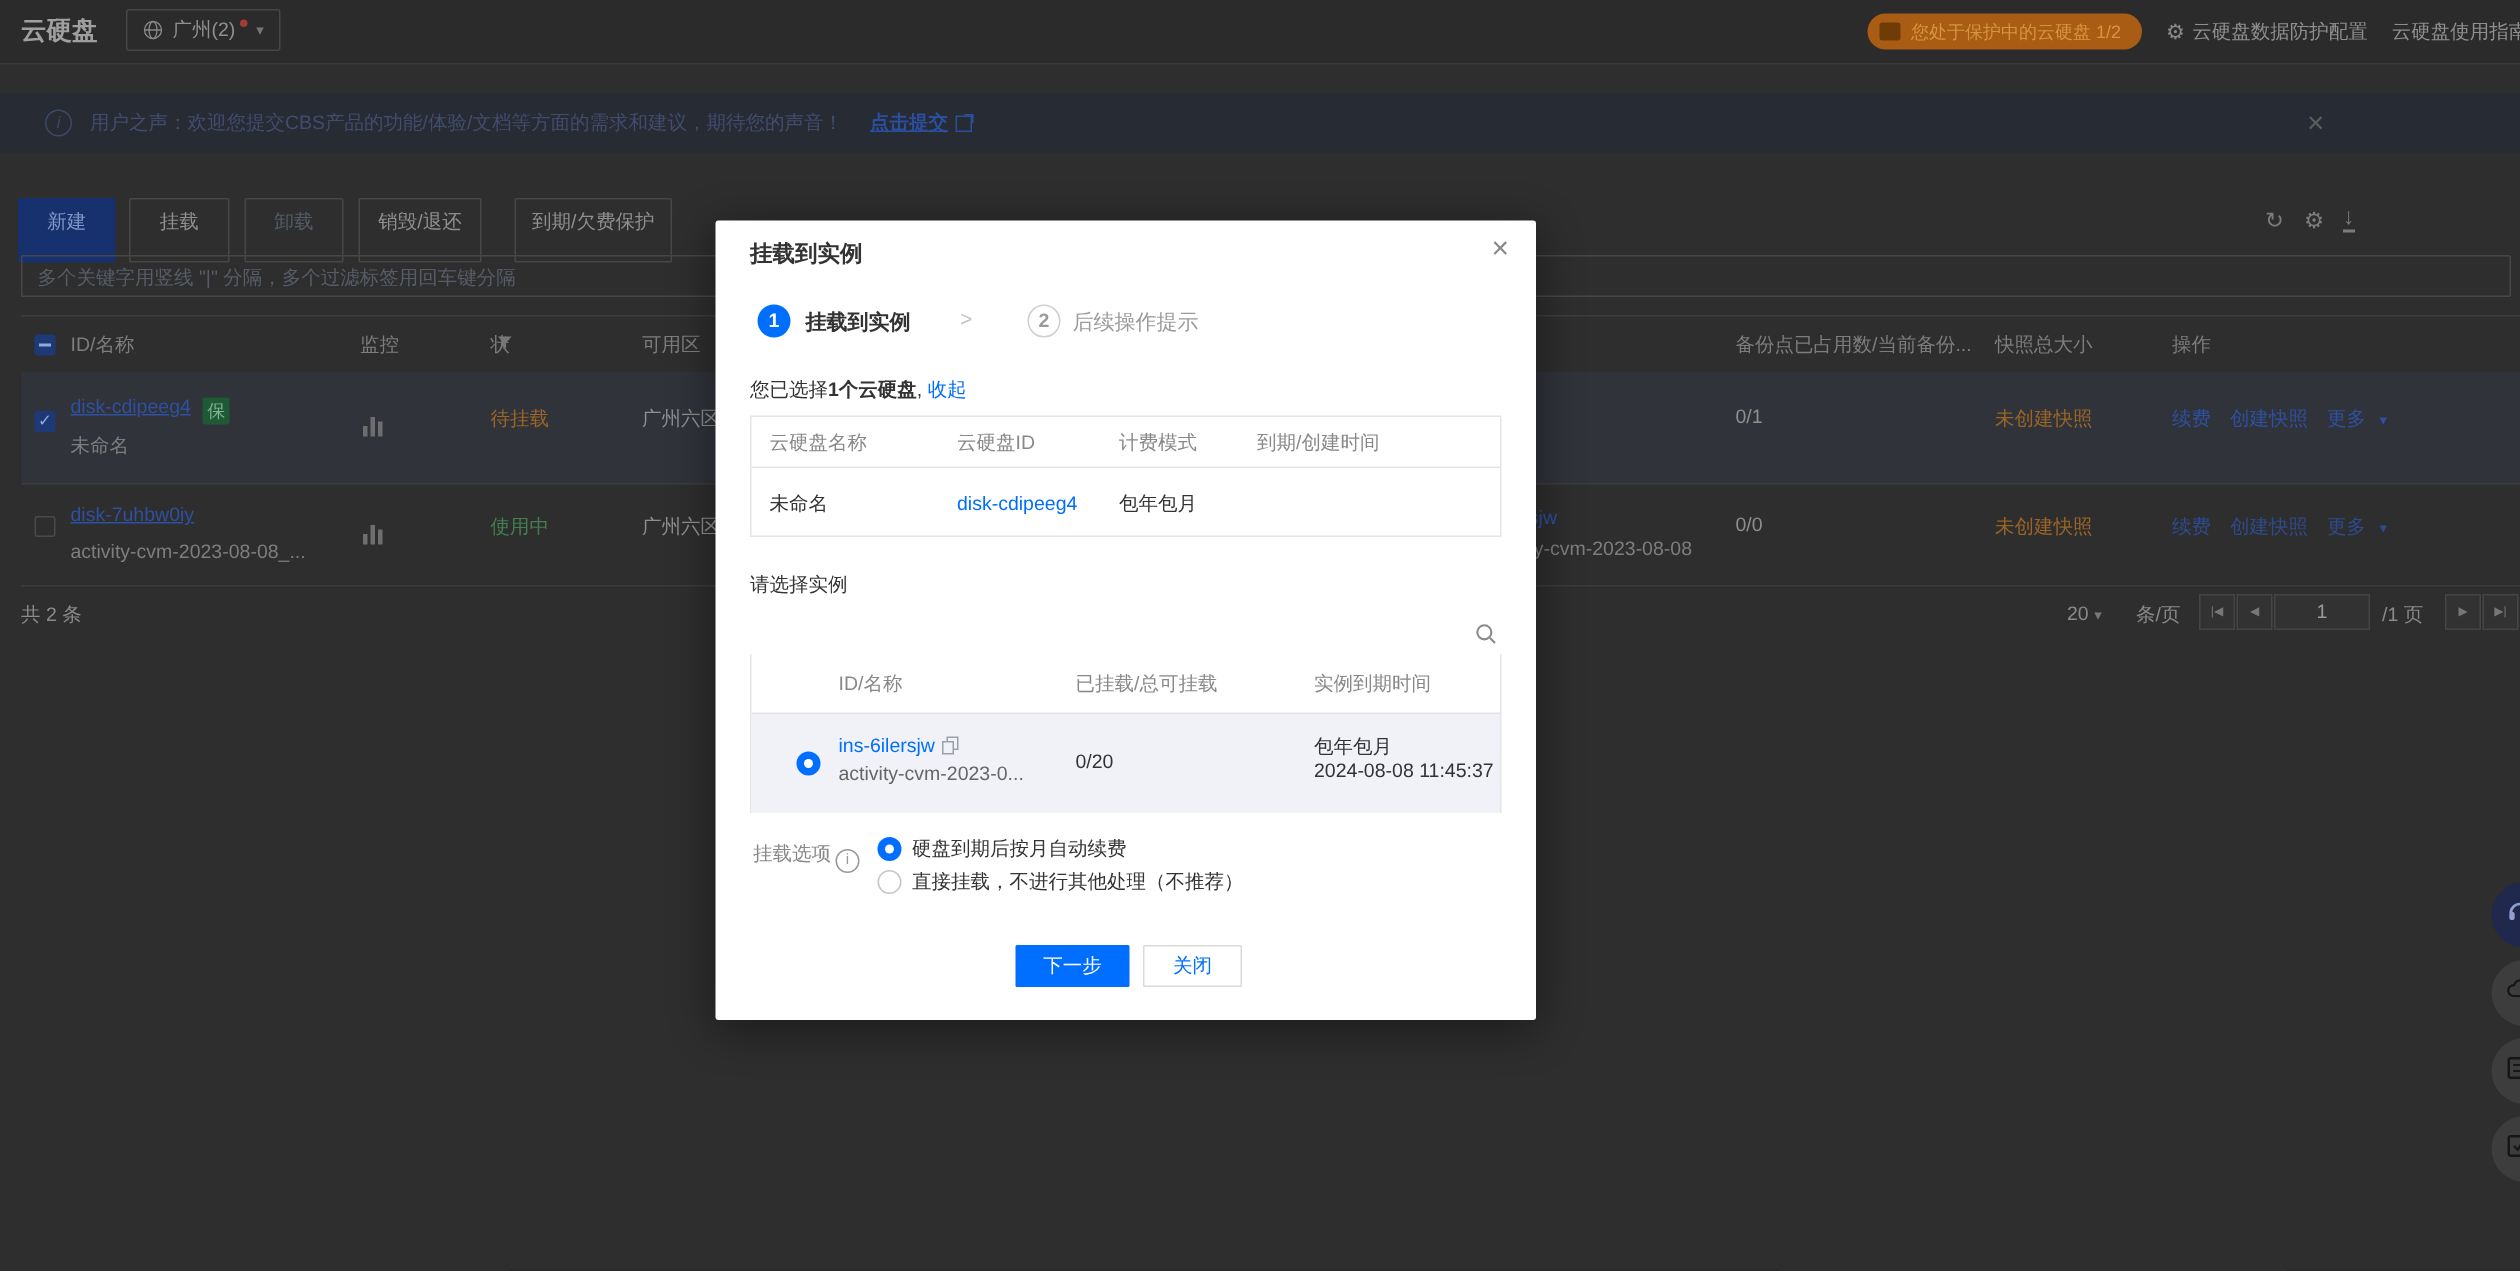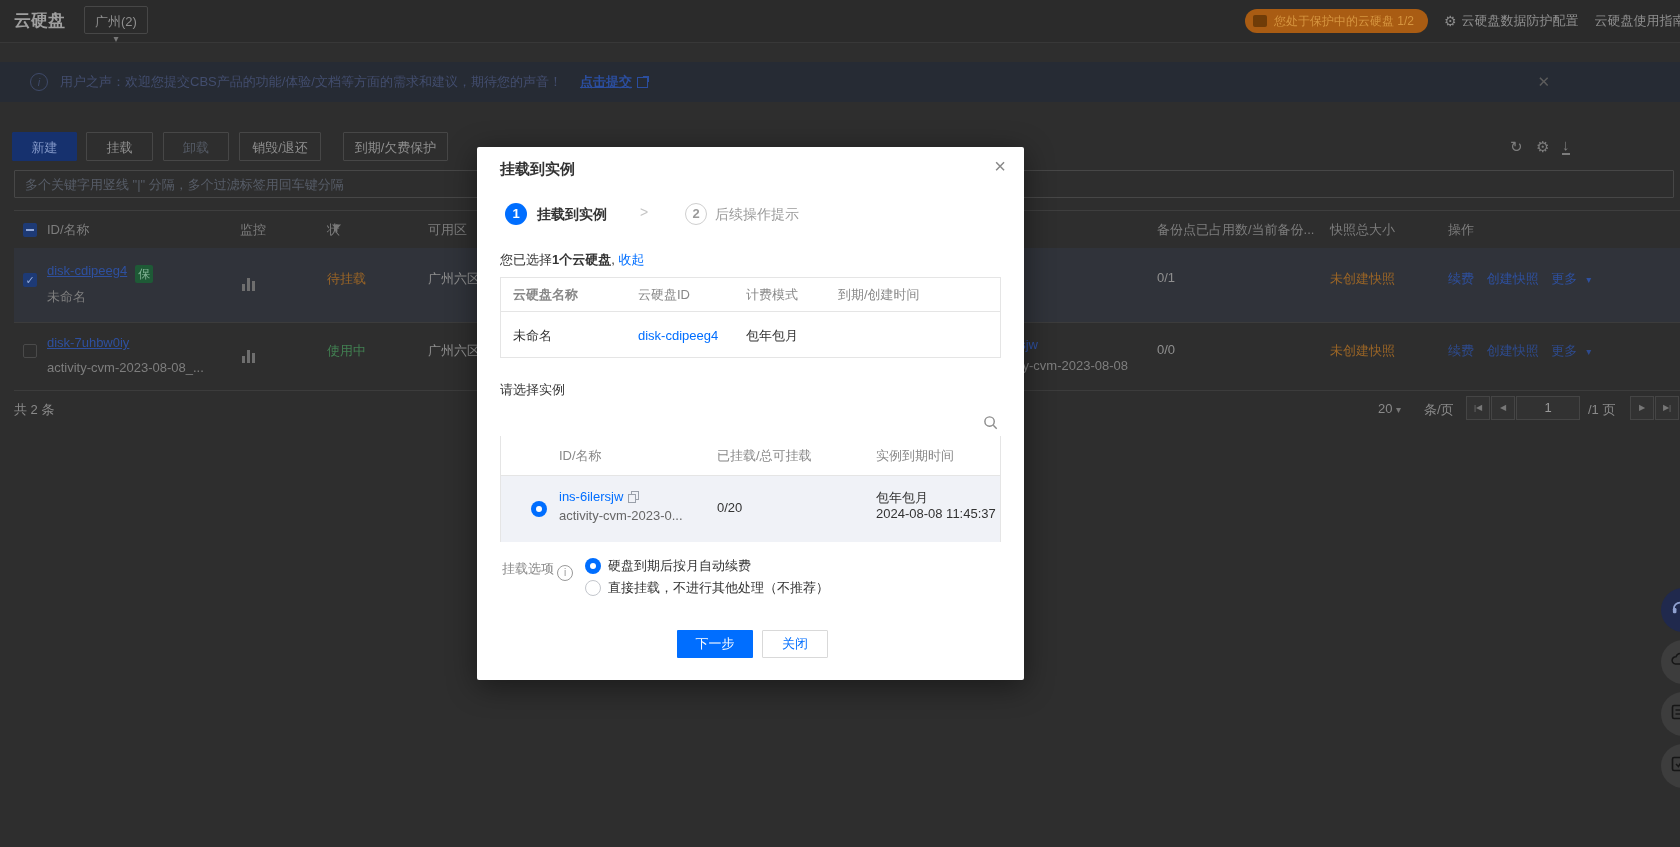--- a/index.html
+++ b/index.html
@@ -4,42 +4,42 @@
 <style>
   html,body{margin:0;padding:0;background:#222;}
   .screen{position:relative;width:1680px;height:847px;background:#2e2e2e;overflow:hidden;
           font-family:"Liberation Sans",sans-serif;font-size:13px;-webkit-font-smoothing:antialiased;}
   .abs{position:absolute;}
 
   
   .topbar{position:absolute;left:0;top:0;right:0;height:42px;background:#2b2b2b;border-bottom:1px solid #383838;}
   .page-title{position:absolute;left:14px;top:9px;font-size:17px;font-weight:bold;color:#9f9f9f;}
   .region{position:absolute;left:84px;top:6px;height:26px;border:1px solid #474747;border-radius:2px;
-          display:flex;align-items:center;gap:6px;padding:0 10px;color:#8f8f8f;flex-direction:column;}
+          display:flex;align-items:center;gap:6px;padding:0 10px;color:#8f8f8f;}
   .red-dot{width:5px;height:5px;border-radius:50%;background:#a33c34;margin:-10px 0 0 -3px;}
   .caret{color:#777;font-size:10px;}
   .top-right{position:absolute;top:9px;left:1245px;display:flex;align-items:center;gap:16px;white-space:nowrap;}
   .protect-pill{display:flex;align-items:center;gap:7px;height:24px;padding:0 14px 0 8px;border-radius:12px;
           background:#a95c13;color:#d6953f;font-size:12px;}
   .pill-ico{width:14px;height:12px;background:#6f3c08;border-radius:2px;}
   .top-link{color:#8f8f8f;display:flex;align-items:center;gap:5px;}
   .gear{color:#8a8a8a;font-size:14px;}
   .extbox{width:9px;height:9px;border:1px solid #8a8a8a;position:relative;display:inline-block;}
   .extbox::after{content:"";position:absolute;right:-2px;top:-2px;width:5px;height:5px;border-top:1px solid #8a8a8a;border-right:1px solid #8a8a8a;}
 
   .banner{position:absolute;left:0;top:62px;right:0;height:40px;background:#262b34;display:flex;align-items:center;}
   .info-i{width:16px;height:16px;border:1px solid #3f4a6a;border-radius:50%;color:#3f4a6a;
           font-size:11px;line-height:16px;text-align:center;font-style:italic;margin:0 12px 0 30px;flex:none;}
   .banner-text{color:#424d6e;}
   .banner-link{color:#2b4e9f;font-weight:bold;margin-left:18px;}
   .banner .extbox{border-color:#2b4e9f;margin-left:5px;}
   .banner .extbox::after{border-color:#2b4e9f;}
   .banner-close{position:absolute;right:130px;color:#5c5c5c;font-size:15px;}
 
-  .tbtn{position:absolute;top:132px;height:29px;line-height:29px;text-align:center;border:1px solid #474747;
+  .tbtn{position:absolute;top:132px;height:43px;line-height:29px;text-align:center;border:1px solid #474747;
         border-radius:1px;color:#8f8f8f;box-sizing:border-box;}
   .tbtn.primary{background:#16316e;border-color:#16316e;color:#8297c7;}
   .tbtn.disabled{color:#555b66;}
   .tool-ico{position:absolute;top:138px;color:#7c7c7c;font-size:15px;}
   .dl{border-bottom:2px solid #7c7c7c;line-height:13px;height:15px;}
 
   .bg-search{position:absolute;left:14px;top:170px;right:6px;height:28px;border:1px solid #474747;border-radius:1px;
         background:transparent;box-sizing:border-box;color:#575d68;padding:0 10px;font-size:13px;font-family:"Liberation Sans",sans-serif;outline:none;}
   .bg-search::placeholder{color:#575d68;opacity:1;}
 
@@ -289,21 +289,21 @@
     <div class="step-arrow" style="left:163px;">&gt;</div>
     <div class="step-c step-off" style="left:208px;">2</div>
     <div class="step-lab off" style="left:238px;">后续操作提示</div>
 
     <div class="m-summary">
       <span>您已选择</span><b>1个云硬盘</b><span>, </span><a class="m-link" href="#">收起</a>
     </div>
 
     <div class="mtable t1">
       <div class="th">
-        <span style="left:12px;font-weight:bold;">云硬盘名称</span>
+        <span style="left:12px;">云硬盘名称</span>
         <span style="left:137px;text-align:right;">云硬盘ID</span>
         <span style="left:245px;">计费模式</span>
         <span style="left:337px;">到期/创建时间</span>
       </div>
       <div class="tr">
         <span style="left:12px;">未命名</span>
         <span style="left:137px;"><a class="m-link" href="#">disk-cdipeeg4</a></span>
         <span style="left:245px;">包年包月</span>
       </div>
     </div>

